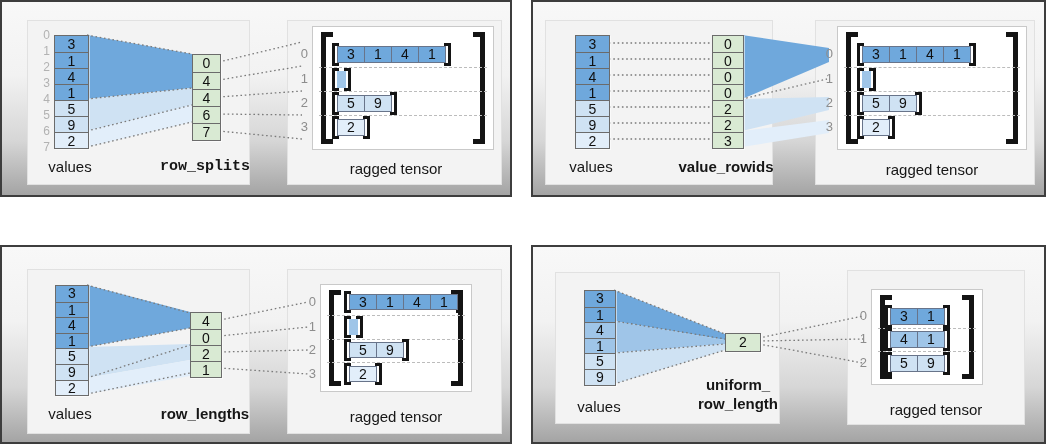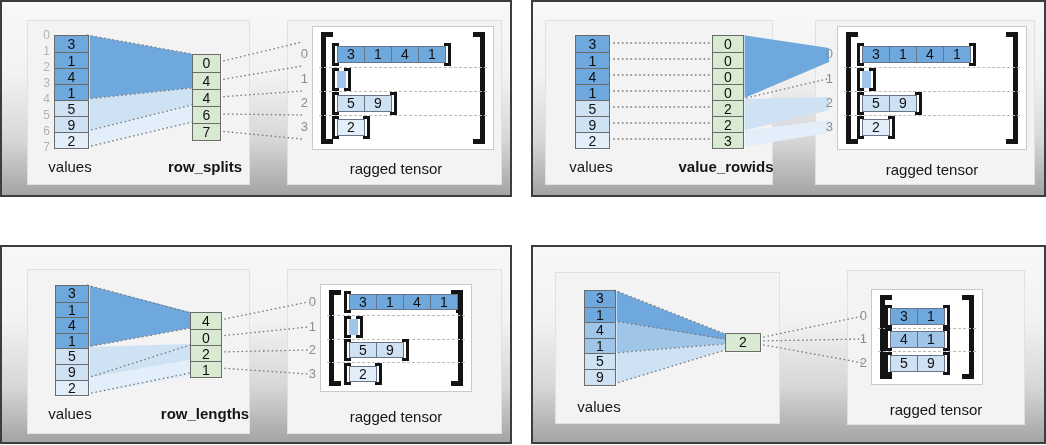--- a/index.html
+++ b/index.html
@@ -82,21 +82,21 @@
       <div class="idxlab" style="left: 34px; top: 122px; width: 14px;">6</div>
       <div class="idxlab" style="left: 34px; top: 138px; width: 14px;">7</div>
       <div class="col" style="left: 190px; top: 52px; width: 27px;">
         <div class="cell sh-green" style="height: 17px; line-height: 17px;">0</div>
         <div class="cell sh-green" style="height: 17px; line-height: 17px;">4</div>
         <div class="cell sh-green" style="height: 17px; line-height: 17px;">4</div>
         <div class="cell sh-green" style="height: 17px; line-height: 17px;">6</div>
         <div class="cell sh-green" style="height: 17px; line-height: 17px;">7</div>
       </div>
       <div class="cap" style="left: 68px; top: 155px;">values</div>
-      <div class="cap bold" style="left: 203px; top: 155px;">row_splits</div>
+      <div class="cap bold" style="left: 203px; top: 155px; font-family: Liberation Mono, monospace;">row_splits</div>
       <div class="cap" style="left: 394px; top: 157px;">ragged tensor</div>
       <div class="tbox" style="left: 310px; top: 24px; width: 182px; height: 124px;"></div>
       <div class="bb l" style="left: 319px; top: 30px; height: 112px;"></div>
       <div class="bb r" style="left: 471px; top: 30px; height: 112px;"></div>
       <div class="dash" style="left: 317px; top: 64.5px; width: 168px;"></div>
       <div class="dash" style="left: 317px; top: 89px; width: 168px;"></div>
       <div class="dash" style="left: 317px; top: 113px; width: 168px;"></div>
       <div class="rowlab" style="left: 290px; top: 44px; width: 16px;">0</div>
       <div class="trow" style="left: 330px; top: 40.5px; height: 23px;">
         <div class="sb l"></div>
@@ -305,20 +305,22 @@
         <div class="cell sh-dark" style="height: 15.6px; line-height: 15.6px;">1</div>
         <div class="cell sh-mid" style="height: 15.6px; line-height: 15.6px;">4</div>
         <div class="cell sh-mid" style="height: 15.6px; line-height: 15.6px;">1</div>
         <div class="cell sh-light" style="height: 15.6px; line-height: 15.6px;">5</div>
         <div class="cell sh-light" style="height: 15.6px; line-height: 15.6px;">9</div>
       </div>
       <div class="col" style="left: 192px; top: 86px; width: 34px;">
         <div class="cell sh-green" style="height: 17px; line-height: 17px;">2</div>
       </div>
       <div class="cap" style="left: 66px; top: 150px;">values</div>
+      <div class="cap bold" style="left: 205px; top: 128px;">uniform_
+row_length</div>
       <div class="cap" style="left: 403px; top: 153px;">ragged tensor</div>
       <div class="tbox" style="left: 338px; top: 42px; width: 112px; height: 96px;"></div>
       <div class="bb l" style="left: 347px; top: 48px; height: 84px;"></div>
       <div class="bb r" style="left: 429px; top: 48px; height: 84px;"></div>
       <div class="dash" style="left: 345px; top: 80.5px; width: 98px;"></div>
       <div class="dash" style="left: 345px; top: 104px; width: 98px;"></div>
       <div class="rowlab" style="left: 318px; top: 61px; width: 16px;">0</div>
       <div class="trow" style="left: 352px; top: 57.5px; height: 23px;">
         <div class="sb l"></div>
         <div class="cells">

